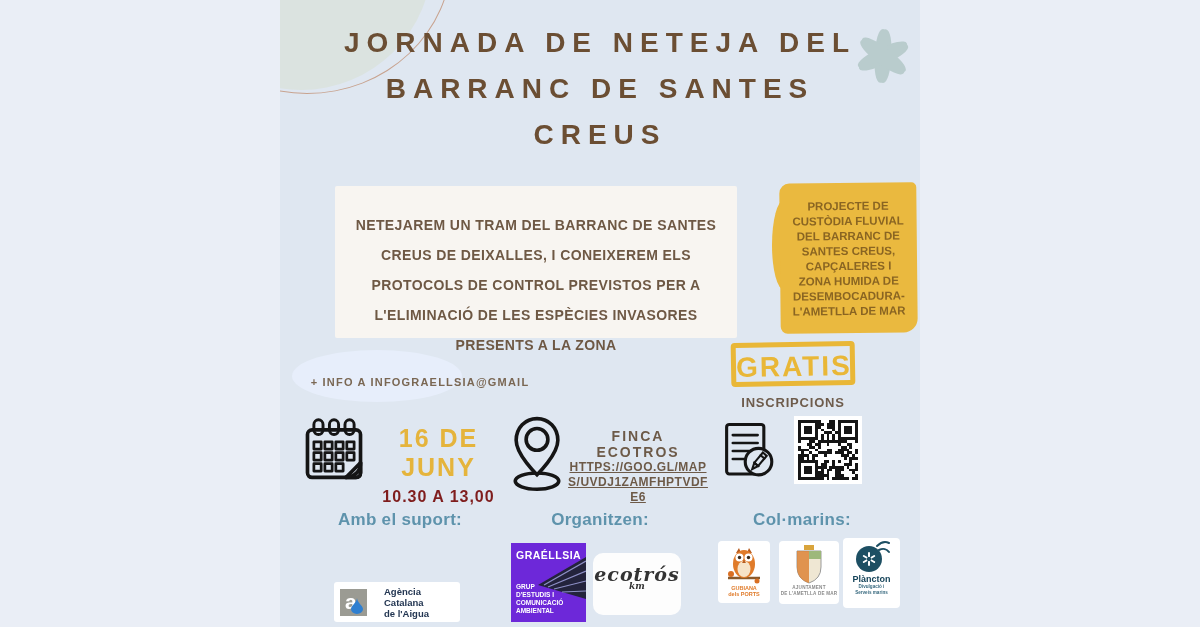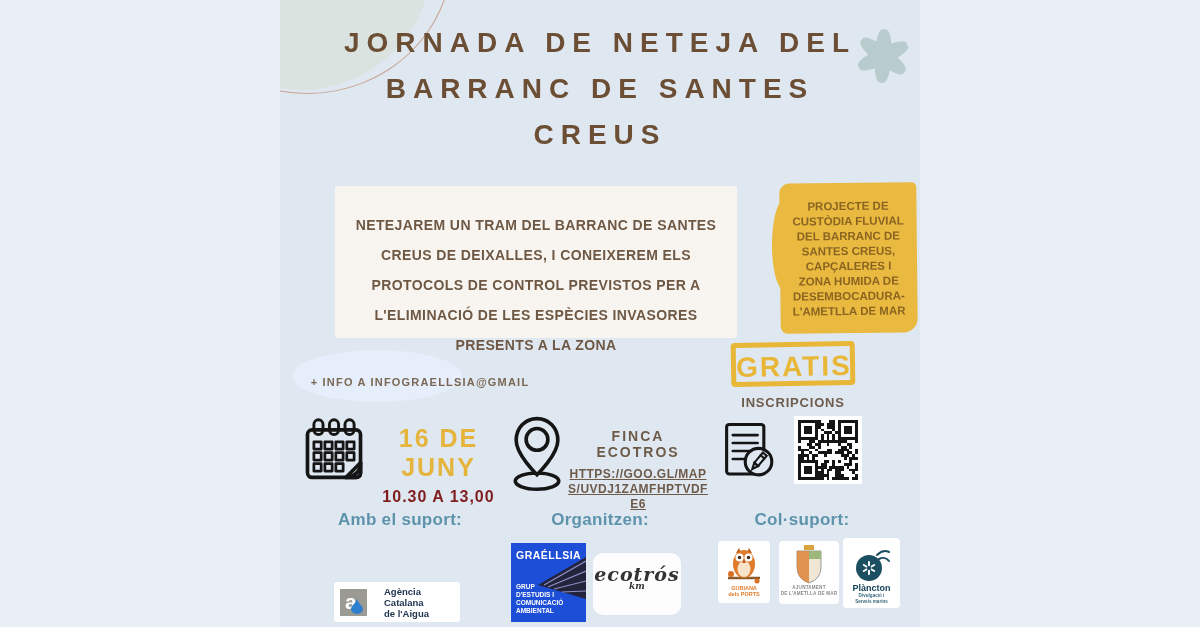--- a/index.html
+++ b/index.html
@@ -18,26 +18,26 @@
   .brush{position:absolute;background:#eab93f;border-radius:50%;}
   .info-line{color:#7a6753;font-weight:700;font-size:11px;letter-spacing:1.2px;text-align:center;}
   .blob{background:#e7eefb;border-radius:50%;}
   .gratis{border:5px solid #e9b737;border-radius:4px;color:#e9b737;font-weight:800;font-size:28px;
           letter-spacing:2px;text-align:center;line-height:40px;transform:rotate(-1deg);}
   .inscripcions{color:#6e5c4c;font-weight:700;font-size:13px;letter-spacing:.8px;text-align:center;}
   .date-big{color:#e5b43c;font-weight:800;font-size:25px;letter-spacing:2px;text-align:center;}
   .date-time{color:#7f1d1d;font-weight:700;font-size:16px;letter-spacing:1px;text-align:center;margin-top:6px;}
   .venue-name{color:#6d5a48;font-weight:700;font-size:14px;letter-spacing:2px;text-align:center;}
   .venue-link{display:block;color:#6d5a48;font-weight:700;font-size:12px;letter-spacing:.5px;
-              text-align:center;word-break:break-all;text-decoration:underline;margin-top:7px;line-height:15px;}
+              text-align:center;word-break:break-all;text-decoration:underline;line-height:15px;}
   .section-h{color:#5e93ac;font-weight:800;font-size:17px;text-align:center;letter-spacing:.3px;}
   .logo-card{background:#ffffff;border-radius:3px;display:flex;align-items:center;box-sizing:border-box;}
   .dipta-text{color:#0e7f8b;font-weight:800;font-size:13px;}
   .aca-text{color:#233652;font-weight:800;font-size:9.5px;line-height:11px;}
-  .graellsia{background:#1d4ed8;color:#ffffff;box-sizing:border-box;padding:6px 5px;position:relative;overflow:hidden;}
+  .graellsia{background:#6d28d9;color:#ffffff;box-sizing:border-box;padding:6px 5px;position:relative;overflow:hidden;}
   .graellsia .g-title{font-weight:800;font-size:10.5px;letter-spacing:.5px;}
   .graellsia .g-sub{font-size:6.5px;line-height:8px;font-weight:700;margin-top:22px;}
   .ecotros{background:#fdfdfd;border-radius:10px;text-align:center;
            font-family:"DejaVu Serif",serif;font-style:italic;color:#333;font-weight:bold;}
   .ecotros .e-script{font-size:19px;letter-spacing:1px;}
   .ecotros .e-km{font-size:9px;display:block;margin-top:-4px;}
   .mini-card{background:#ffffff;border-radius:4px;text-align:center;box-sizing:border-box;overflow:hidden;}
   .gubiana-t{color:#e07b2a;font-weight:800;font-size:5.5px;line-height:6px;}
   .ajunt-t{color:#8a8a8a;font-weight:700;font-size:4.6px;line-height:6px;letter-spacing:.2px;}
   .plancton-t{color:#16445a;font-weight:800;font-size:9px;}
@@ -302,21 +302,21 @@
           <rect x="15" y="1" width="5" height="5" fill="#fff"></rect>
           <rect x="16" y="2" width="3" height="3"></rect>
           <rect x="0" y="14" width="7" height="7"></rect>
           <rect x="1" y="15" width="5" height="5" fill="#fff"></rect>
           <rect x="2" y="16" width="3" height="3"></rect>
         </svg>
     </div>
 
     <div class="abs section-h" style="left:40px;top:510px;width:160px;">Amb el suport:</div>
     <div class="abs section-h" style="left:240px;top:510px;width:160px;">Organitzen:</div>
-    <div class="abs section-h" style="left:442px;top:510px;width:160px;">Col·suport:</div>
+    <div class="abs section-h" style="left:442px;top:510px;width:160px;">Col·marins:</div>
 
 
     <div class="abs logo-card" style="left:54px;top:582px;width:126px;height:40px;padding:0 6px;">
       <div style="position:relative;width:27px;height:27px;background:#9b9b93;flex:0 0 27px;">
         <span style="position:absolute;left:5px;top:1px;color:#fff;font-weight:800;font-size:21px;">a</span>
         <svg style="position:absolute;left:11px;top:9px;" width="12" height="16" viewBox="0 0 12 16">
           <path d="M6,0 C6,4 0,8 0,11 a6,5 0 0 0 12,0 C12,8 6,4 6,0 Z" fill="#2f7fd0"></path>
         </svg>
       </div>
       <div class="aca-text" style="margin-left:17px;">
@@ -371,21 +371,21 @@
         <path d="M5,6 h24 v16 q0,12 -12,16 q-12,-4 -12,-16 Z" fill="#efe7d3" stroke="#9a9a9a" stroke-width="1"></path>
         <path d="M5,6 h12 v32 q-12,-4 -12,-16 Z" fill="#dd8437" opacity="0.85"></path>
         <path d="M17,6 h12 v8 h-12 Z" fill="#9db87a"></path>
       </svg>
       <div class="ajunt-t">
         <div>AJUNTAMENT</div>
         <div>DE L'AMETLLA DE MAR</div>
       </div>
     </div>
 
-    <div class="abs mini-card" style="left:563px;top:538px;width:57px;height:70px;padding-top:9px;">
+    <div class="abs mini-card" style="left:563px;top:538px;width:57px;height:70px;padding-top:0;">
       <svg width="38" height="36" viewBox="0 0 38 36" style="margin:0 auto;">
         <path d="M24,8 C28,4 32,3 36,5" fill="none" stroke="#1d4f63" stroke-width="2" stroke-linecap="round"></path>
         <path d="M26,12 C30,10 34,11 36,14" fill="none" stroke="#1d4f63" stroke-width="2" stroke-linecap="round"></path>
         <circle cx="16" cy="21" r="13" fill="#1d4f63"></circle>
         <g stroke="#ffffff" stroke-width="2" stroke-linecap="round">
           <line x1="16" y1="15" x2="16" y2="27"></line>
             <line x1="10.8" y1="18" x2="21.2" y2="24"></line>
           <line x1="10.8" y1="24" x2="21.2" y2="18"></line>
         </g>
         <circle cx="16" cy="21" r="2.2" fill="#1d4f63"></circle>

